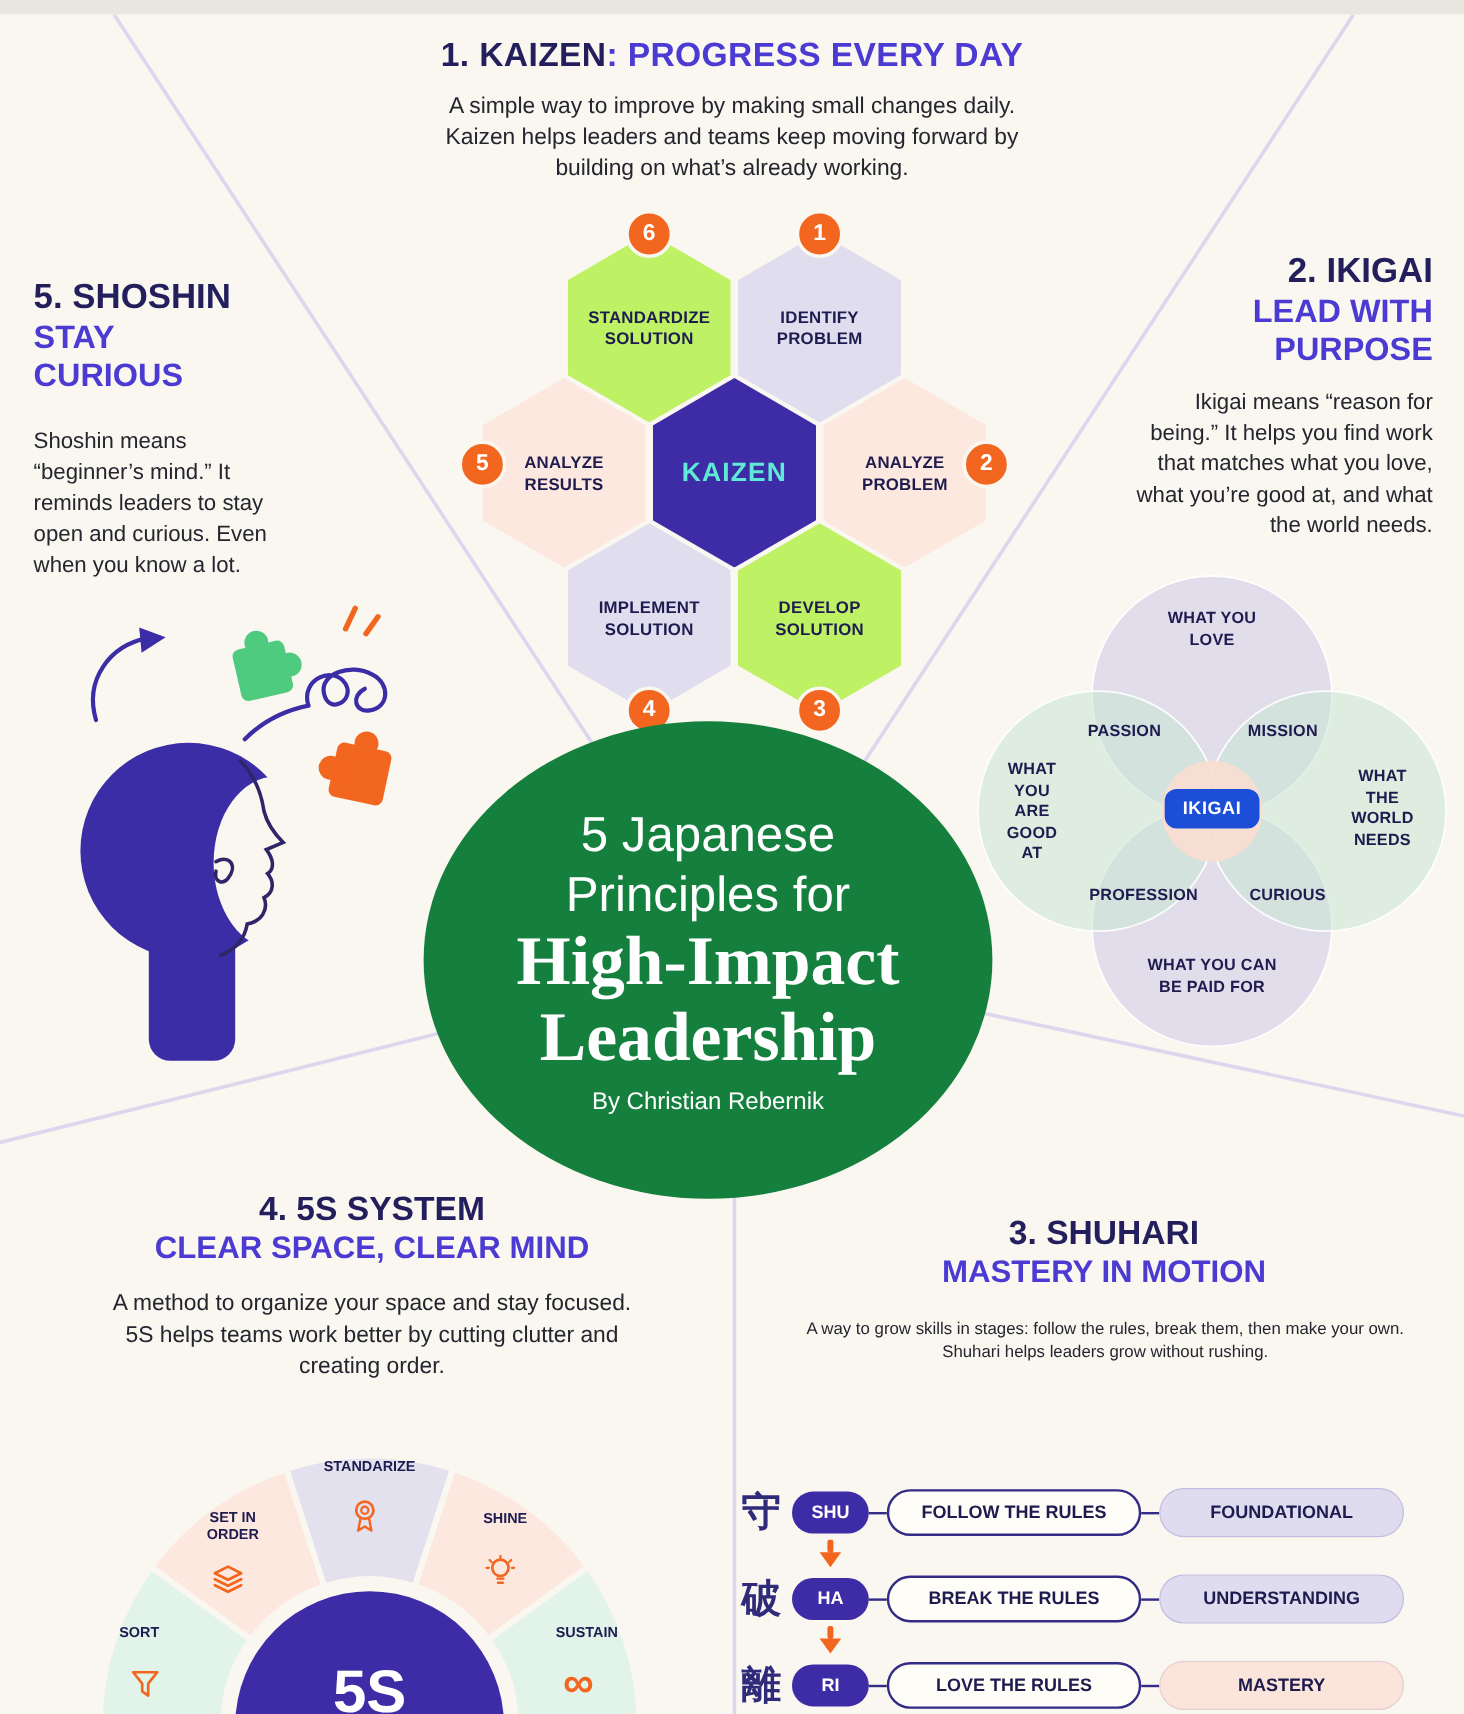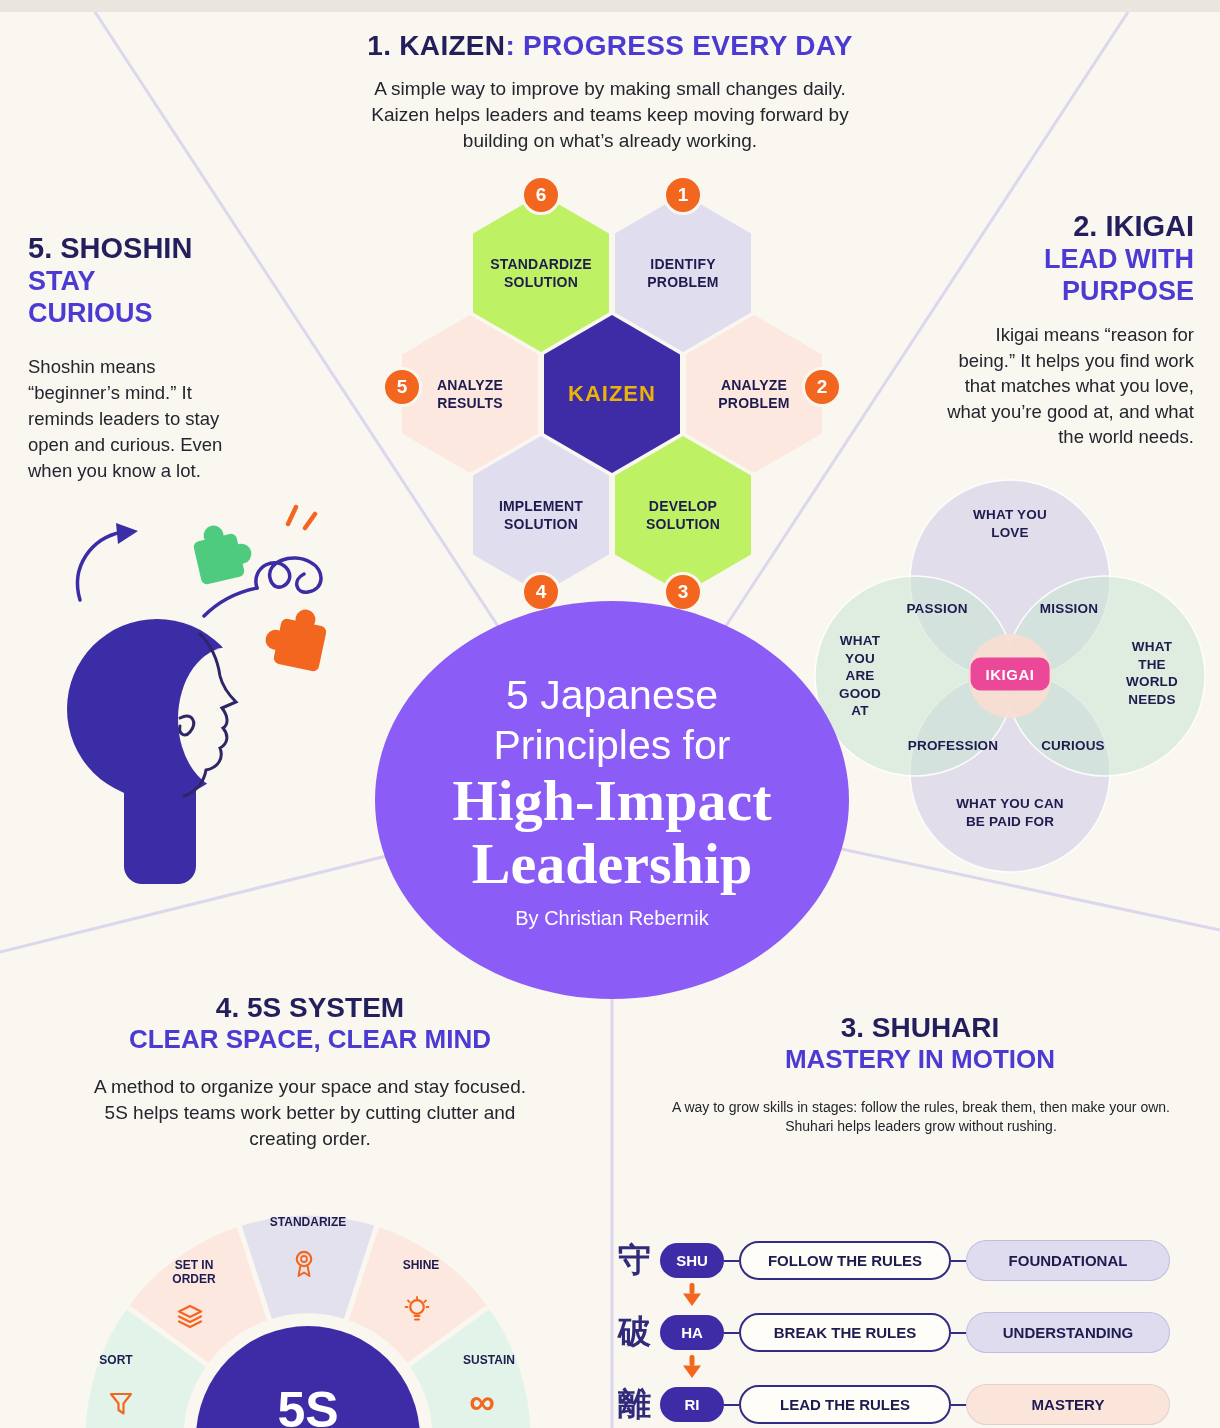--- a/index.html
+++ b/index.html
@@ -53,21 +53,21 @@
   .hex-lavender { background:#e0ddef; }
   .hex-peach    { background:#fce8de; }
   .hex-purple   { background:#3e2ca6; }
   .hx-c  { left:544px; top:303px; }
   .hx-l  { left:402px; top:303px; }
   .hx-r  { left:686px; top:303px; }
   .hx-tl { left:473px; top:182px; }
   .hx-tr { left:615px; top:182px; }
   .hx-bl { left:473px; top:424px; }
   .hx-br { left:615px; top:424px; }
-  .kaizen-center-label { color:#eab308; font-size:22px; font-weight:800; letter-spacing:1px; }
+  .kaizen-center-label { color:#5eead4; font-size:22px; font-weight:800; letter-spacing:1px; }
 
   .badge {
     position:absolute; width:40px; height:40px; border-radius:50%;
     background:#f3661f; border:3px solid #faf6f0; color:#fff;
     font-weight:800; font-size:19px; display:flex; align-items:center; justify-content:center;
   }
   .bd-1 { left:663px; top:163px; }
   .bd-2 { left:802px; top:355px; }
   .bd-3 { left:663px; top:560px; }
   .bd-4 { left:521px; top:560px; }
@@ -83,28 +83,28 @@
   .vl-love       { left:1010px; top:512px; }
   .vl-goodat     { left:860px;  top:664px; }
   .vl-worldneeds { left:1152px; top:661px; }
   .vl-paidfor    { left:1010px; top:801px; }
   .vl-passion    { left:937px;  top:597px; }
   .vl-mission    { left:1069px; top:597px; }
   .vl-profession { left:941px;  top:734px;padding-left:24px; }
   .vl-vocation   { left:1073px; top:734px; }
   .ikigai-pill {
     position:absolute; left:1010px; top:662px; transform:translate(-50%,-50%);
-    background:#ec4899; color:#fff; font-weight:800; font-size:15px;
+    background:#1d4ed8; color:#fff; font-weight:800; font-size:15px;
     padding:8px 15px; border-radius:10px; letter-spacing:.5px;
   }
 
   
   .center-ellipse {
-    position:absolute; left:375px; top:589px; width:474px; height:398px;
-    background:#8b5cf6; border-radius:50%; color:#fff; text-align:center;
+    position:absolute; left:353px; top:589px; width:474px; height:398px;
+    background:#15803d; border-radius:50%; color:#fff; text-align:center;
     display:flex; flex-direction:column; align-items:center; justify-content:center;
   }
   .ce-top  { font-size:41px; line-height:1.22; font-weight:400; }
   .ce-main { font-family:"Liberation Serif", serif; font-size:58px; font-weight:700; line-height:1.08; }
   .ce-by   { font-size:20px; margin-top:12px; }
 
   
   .gauge-svg { position:absolute; left:18px; top:1185px; }
   .seg-label {
     position:absolute; transform:translate(-50%,-50%); text-align:center;
@@ -354,19 +354,19 @@
       <div class="su-level lv-lavender">UNDERSTANDING</div>
     </div>
     <svg class="su-arrow a1" viewBox="0 0 20 24">
       <rect x="7.5" y="0" width="5" height="11" rx="2" fill="#f3661f"></rect>
       <polygon points="1,10.5 19,10.5 10,23" fill="#f3661f"></polygon>
     </svg>
     <div class="su-row r2">
       <div class="su-char">離</div>
       <div class="su-stage">RI</div>
       <div class="su-line"></div>
-      <div class="su-action">LEAD THE RULES</div>
+      <div class="su-action">LOVE THE RULES</div>
       <div class="su-line"></div>
       <div class="su-level lv-peach">MASTERY</div>
     </div>
   </div>
 
 </div>
 
 </body></html>

